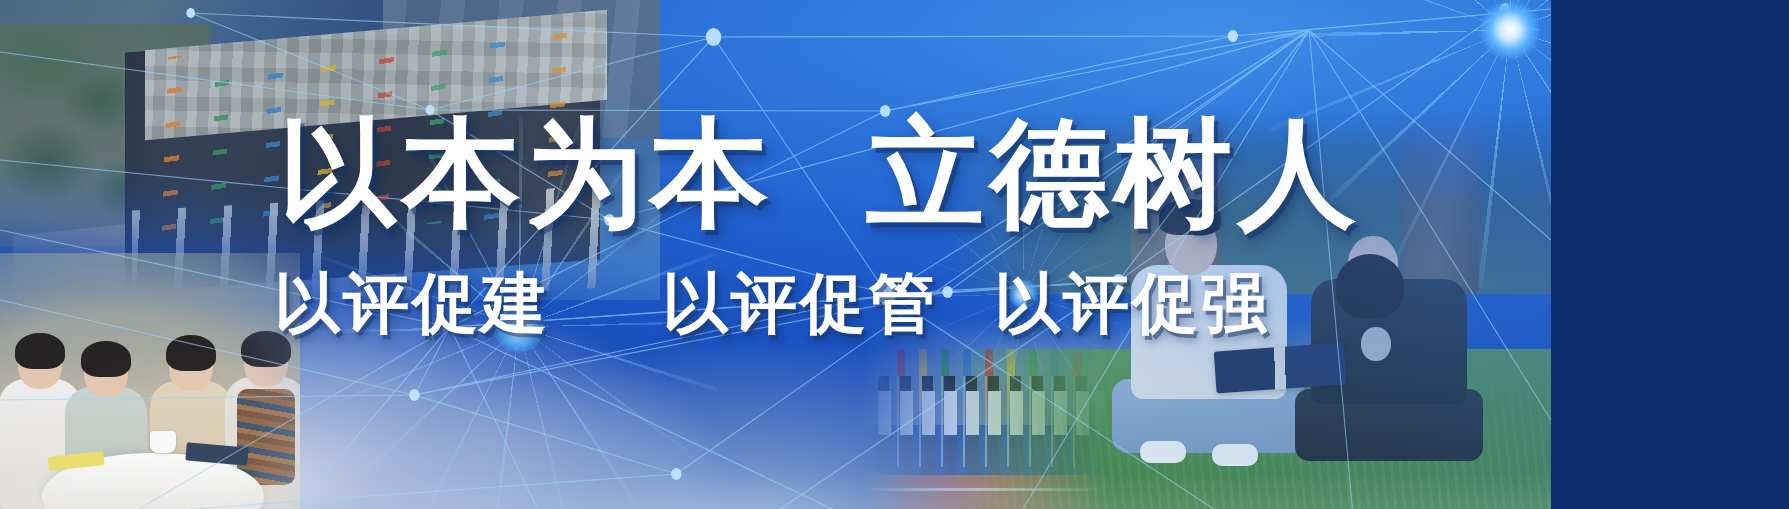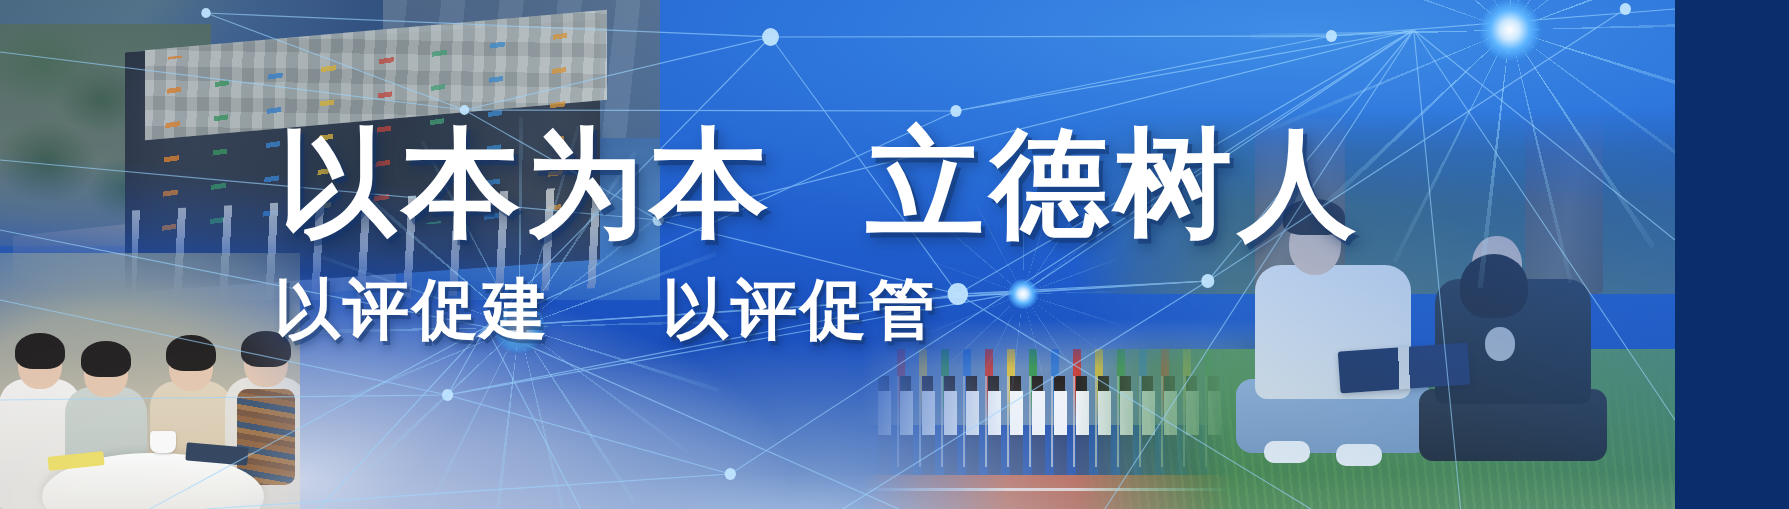--- a/index.html
+++ b/index.html
@@ -1,23 +1,23 @@
 <!DOCTYPE html>
 <html lang="zh"><head>
 <meta charset="utf-8">
 <title>Campus Banner</title>
 <style>
   html,body{margin:0;padding:0;background:#0a2d6b;}
   *{box-sizing:border-box;}
 
   .banner{
     position:relative;
-    width:1675px;height:509px;
+    width:1551px;height:509px;
     overflow:hidden;
-    font-family:Liberation Sans, sans-serif;
+    font-family:Liberation Mono, monospace;
     background:#4d7c0f;
     isolation:isolate;
   }
 
   
   .sky{
     position:absolute;inset:0;
     background:
       radial-gradient(120% 90% at 78% 6%,  #3f8de6 0%, #2f78dd 22%, #2160cf 48%, #1a50bf 72%, #17449f 100%),
       linear-gradient(180deg,#2a6fd6 0%, #3d86e0 55%, #7fb4e8 100%);
@@ -542,17 +542,18 @@
       <span class="gap"></span>
       <span>立德树人</span>
     </div>
 
     <div class="subline">
       <span>以评促建</span>
       <span class="sgap"></span>
       <span class="sgap"></span>
       <span>以评促管</span>
       <span class="sgap"></span>
+      <span>以评促强</span>
     </div>
   </div>
 
   <div class="bottom-fade"></div>
 </div>
 
 </body></html>

